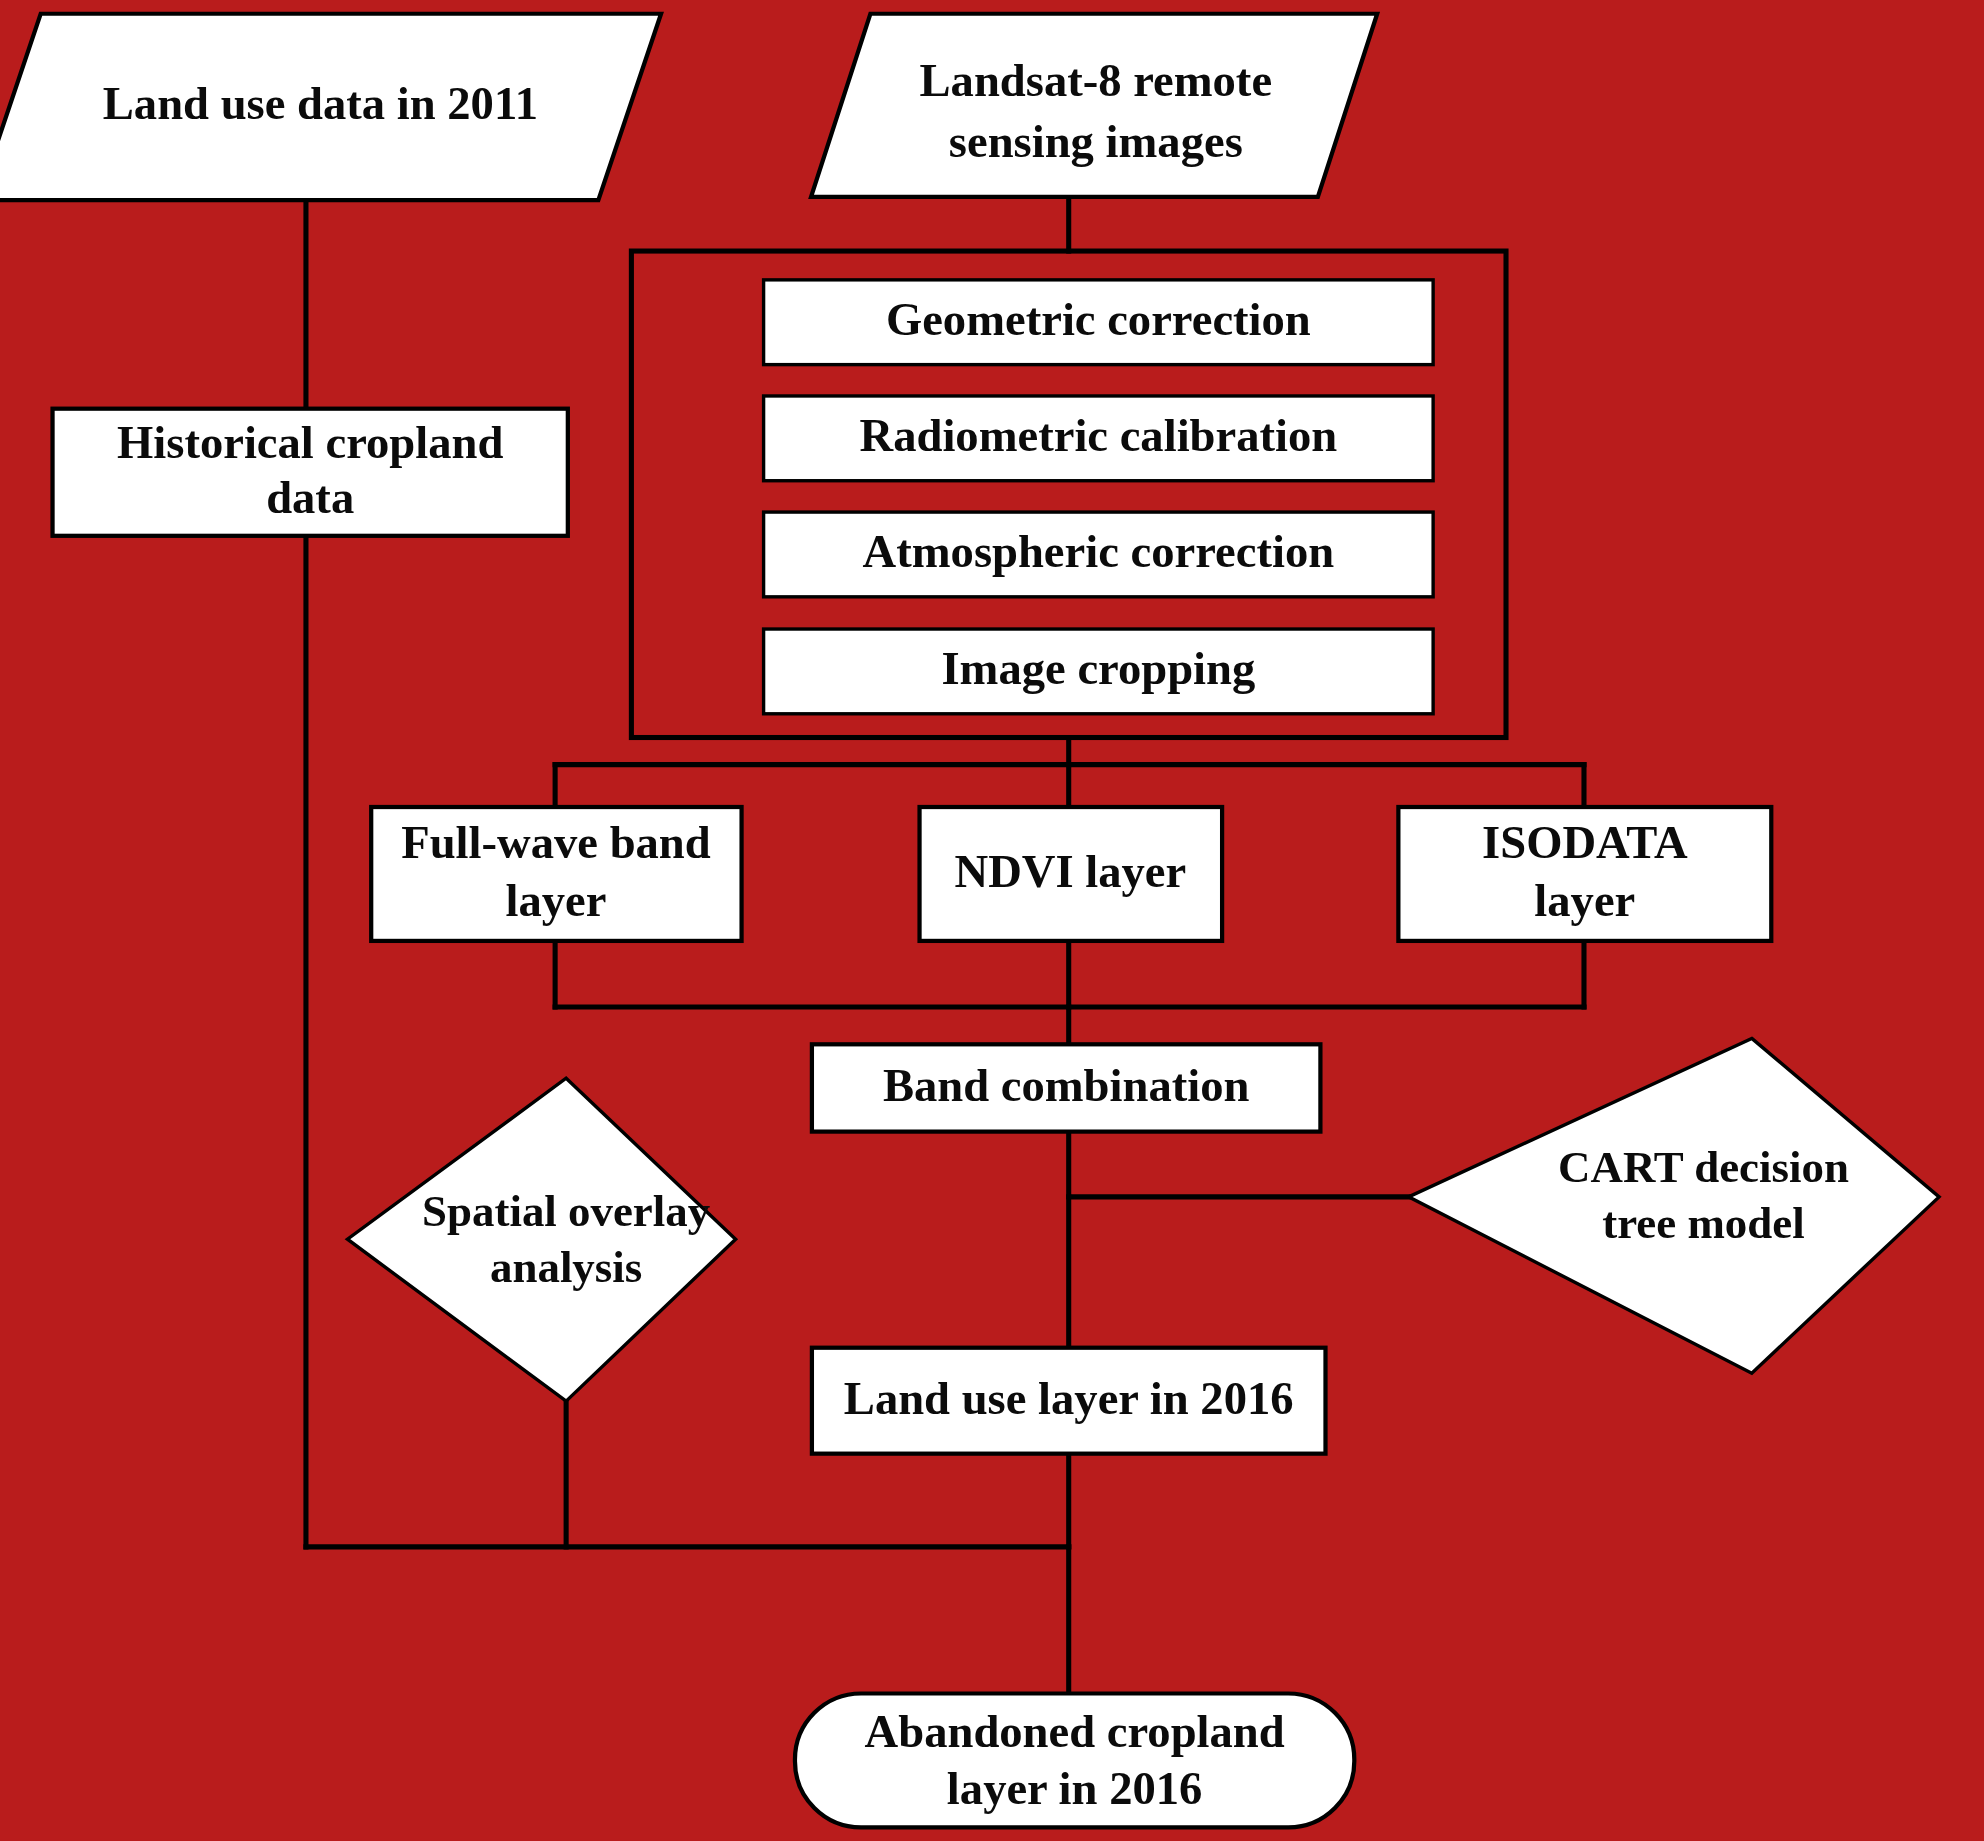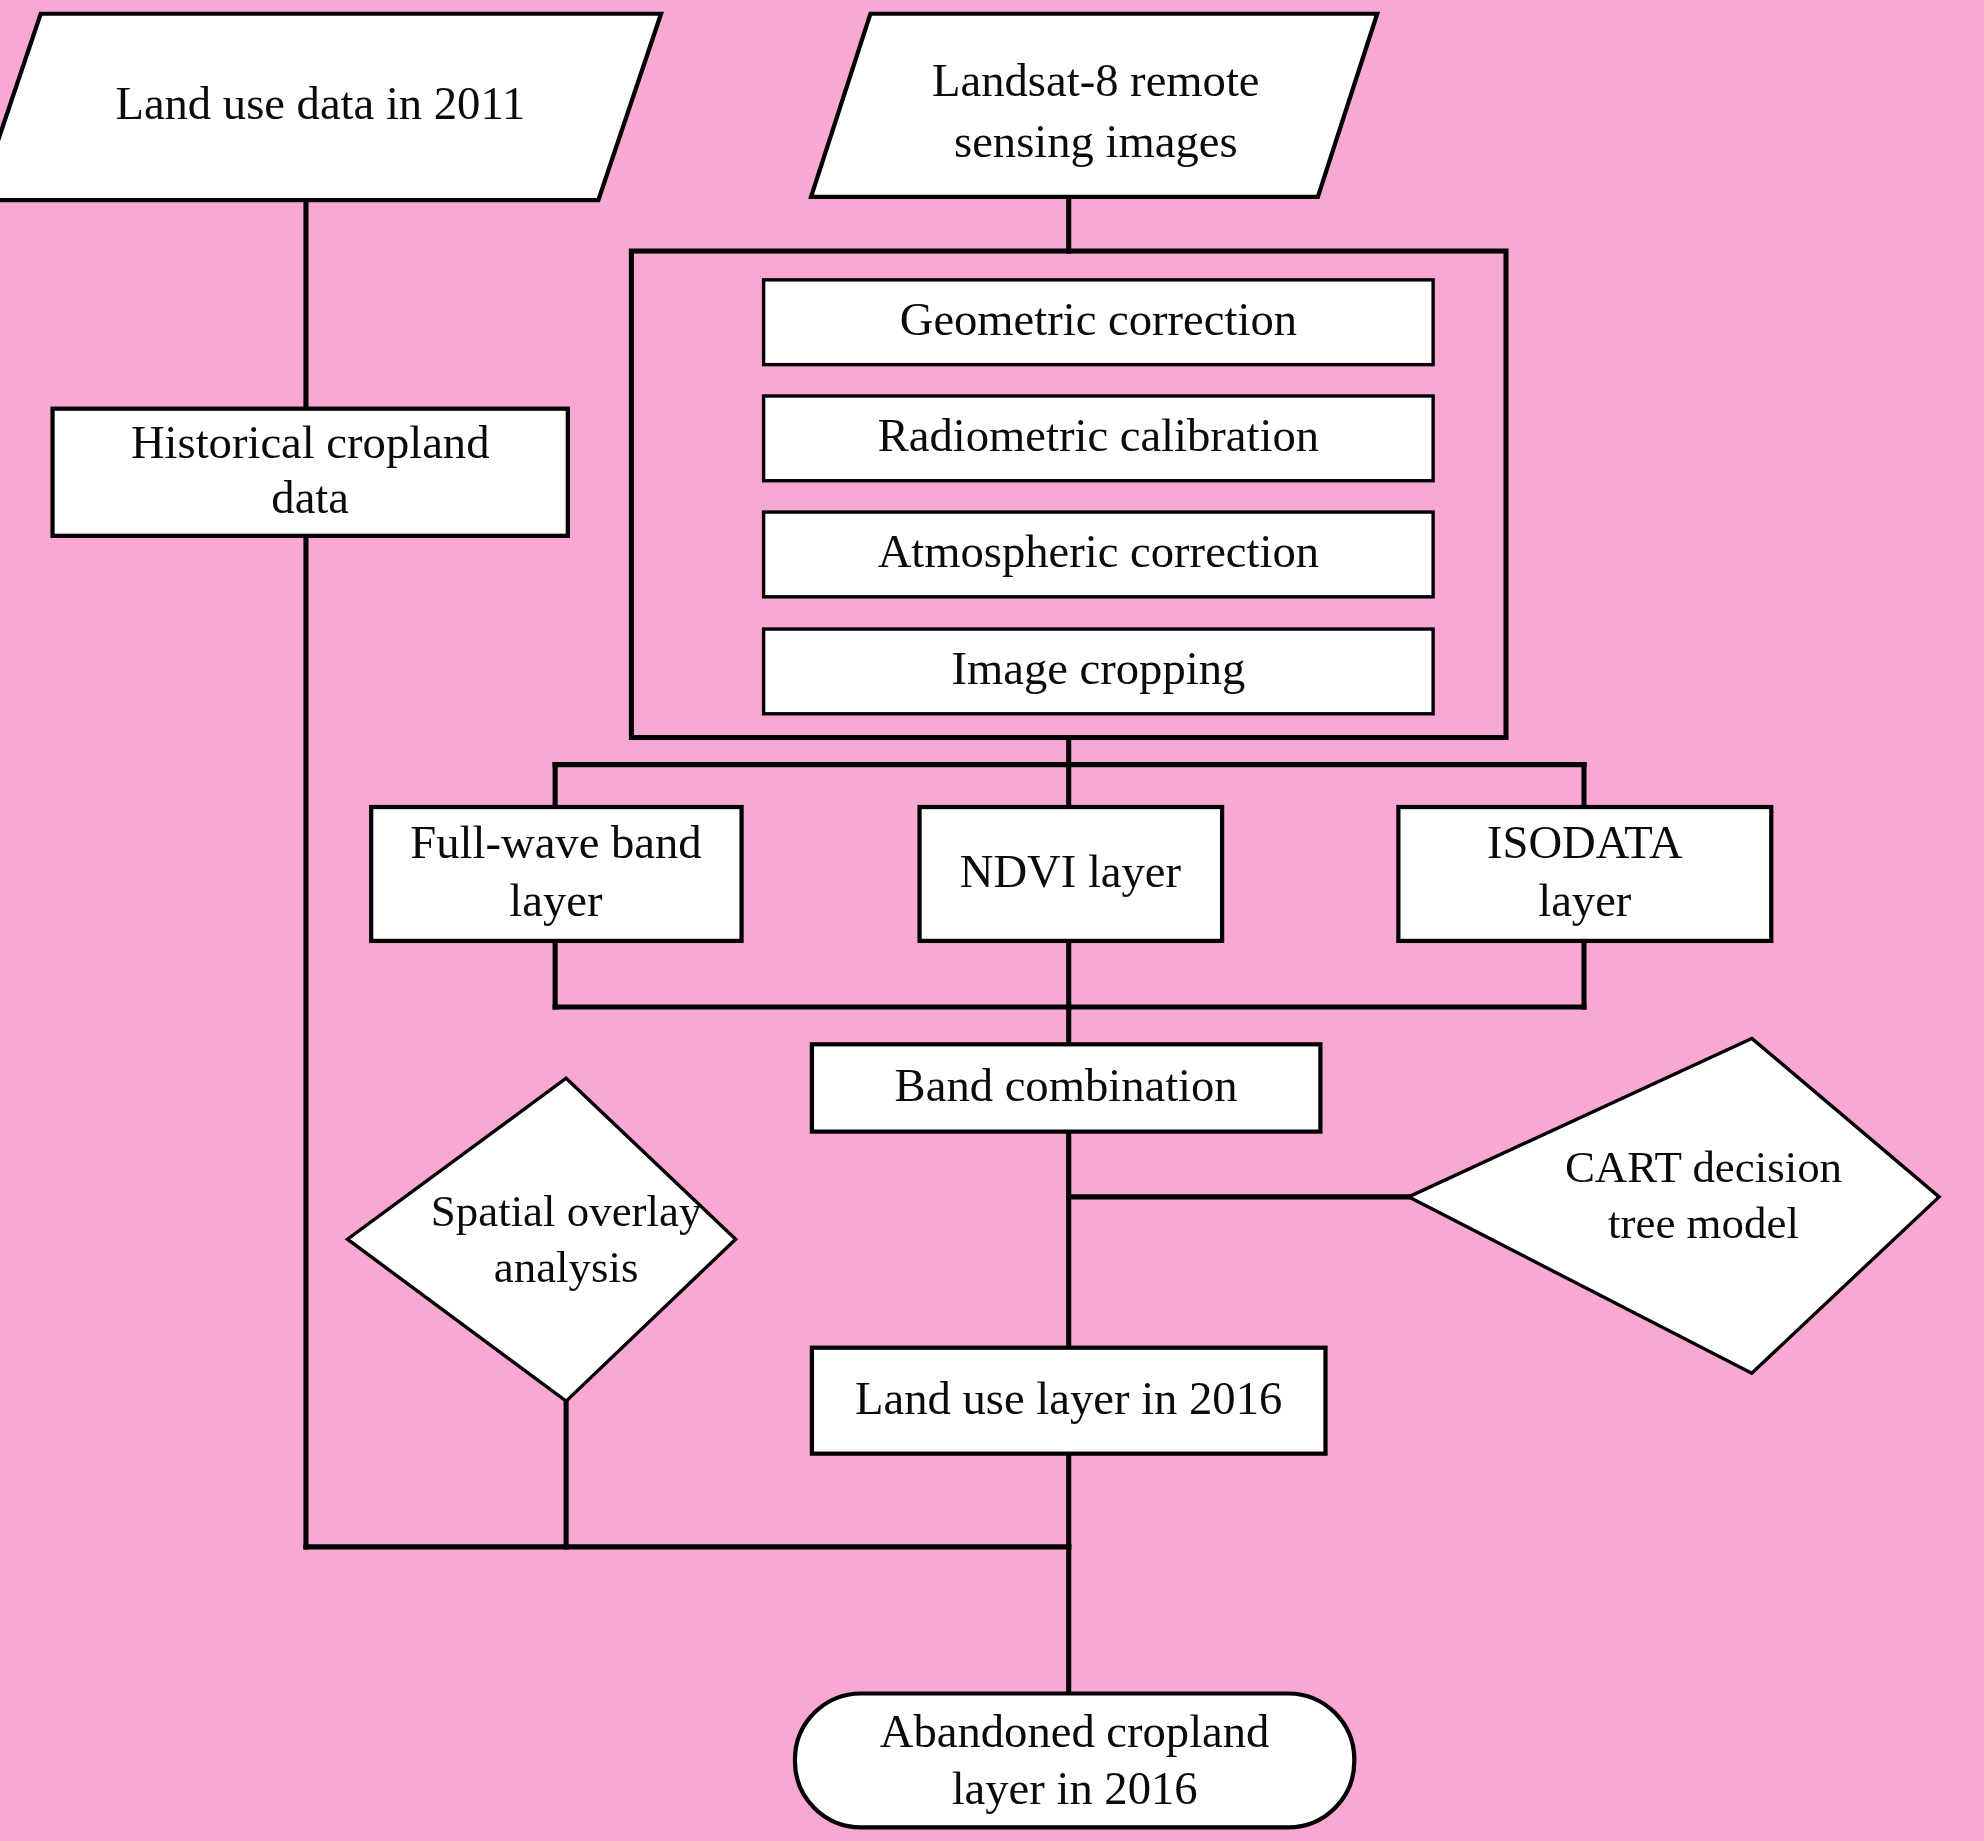--- a/index.html
+++ b/index.html
@@ -4,22 +4,23 @@
 <style>
   html, body {
     margin: 0;
     padding: 0;
     background: #ffffff;
   }
   #canvas {
     position: relative;
     width: 1984px;
     height: 1842px;
-    background: #f9a8d4;
+    background: #b91c1c;
     overflow: hidden;
+    font-weight: bold;
   }
   svg.flow {
     position: absolute;
     top: 0;
     left: 0;
     width: 1984px;
     height: 1842px;
   }
   .shape-stroke {
     fill: #ffffff;

